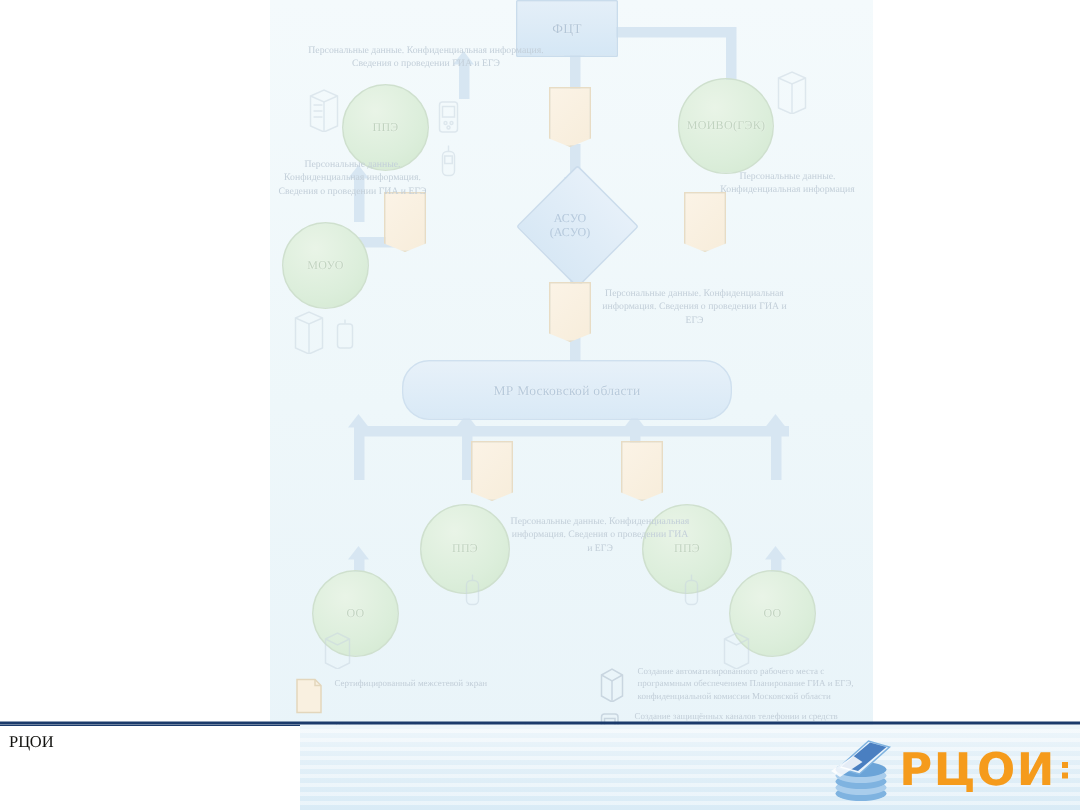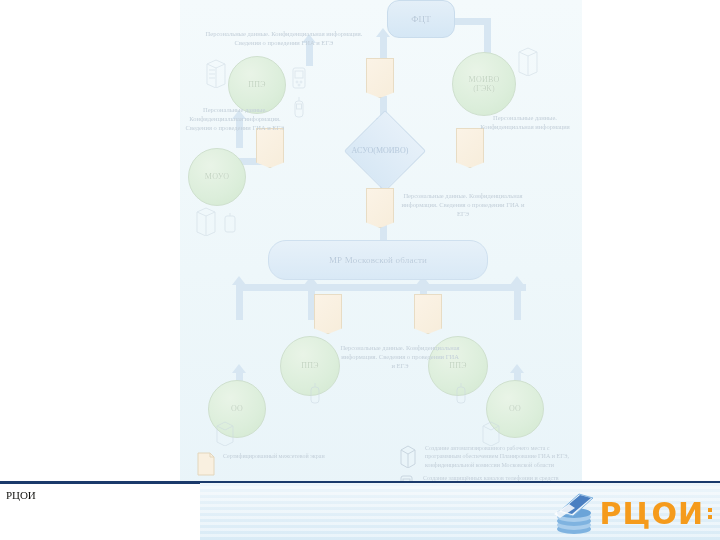--- a/index.html
+++ b/index.html
@@ -22,43 +22,42 @@
     position:relative;z-index:3;
     color:#b9c8d4;font-size:8px;line-height:1.15;letter-spacing:.2px;
     font-family:"Liberation Serif", serif;
     text-shadow:0 0 1px rgba(255,255,255,.85);
   }
 
   
   .rect{
     border:1px solid #c9dcec;
     background:linear-gradient(180deg,#e4eff8 0%, #d5e7f5 100%);
-    border-radius:12px;
-    margin-left:43px;
+    border-radius:1px;
   }
   .rect .cap{color:#b3c6d8;font-size:9px;}
 
   
   .roundbar{
     border:1px solid #cfe0ef;
     background:linear-gradient(180deg,#e7f1f9 0%, #d9e9f6 100%);
     border-radius:18px;
   }
   .roundbar .cap{color:#b6c9db;font-size:9px;}
 
   
   .diamond-wrap{position:absolute;}
   .diamond-shape{
     position:absolute;inset:0;
     background:linear-gradient(180deg,#e6f0f9 0%, #d8e8f5 100%);
     border:1px solid #cbdcec;
     transform:rotate(45deg);
     border-radius:2px;
   }
-  .diamond-wrap .cap{position:absolute;inset:0;display:flex;
+  .diamond-wrap .cap{position:absolute;inset:0;display:flex;flex-direction:column;
     align-items:center;justify-content:center;color:#b6c9dc;font-size:8px;z-index:3;}
 
   
   .ellipse{
     border-radius:50%;
     border:1px solid #cfe0ce;
     background:radial-gradient(circle at 38% 30%, #e9f4e7 0%, #dceedb 60%, #d2e8d0 100%);
   }
   .ellipse .cap{color:#c0d3bf;font-size:8px;}
 
@@ -170,30 +169,30 @@
   <div class="ahead up" style="left:330px;top:364px;"></div>
 
   <div class="node rect" style="left:164px;top:0px;width:66px;height:36px;">
     <span class="cap">ФЦТ</span>
   </div>
 
   <div class="node ellipse" style="left:48px;top:56px;width:56px;height:56px;">
     <span class="cap">ППЭ</span>
   </div>
 
-  <div class="node ellipse" style="left:272px;top:52px;width:62px;height:62px;flex-direction:column;">
+  <div class="node ellipse" style="left:272px;top:52px;width:62px;height:62px;">
     <span class="cap">МОИВО</span>
     <span class="cap">(ГЭК)</span>
   </div>
 
   <div class="diamond-wrap" style="left:152px;top:124px;width:96px;height:52px;">
     <div class="diamond-shape" style="left:24px;top:-2px;width:56px;height:56px;"></div>
     <div class="cap">
       <span>АСУО</span>
-      <span>(МОИВО)</span>
+      <span>(АСУО)</span>
     </div>
   </div>
 
   <div class="node ellipse" style="left:8px;top:148px;width:56px;height:56px;">
     <span class="cap">МОУО</span>
   </div>
 
   <div class="node roundbar" style="left:88px;top:240px;width:218px;height:38px;">
     <span class="cap">МР Московской области</span>
   </div>

